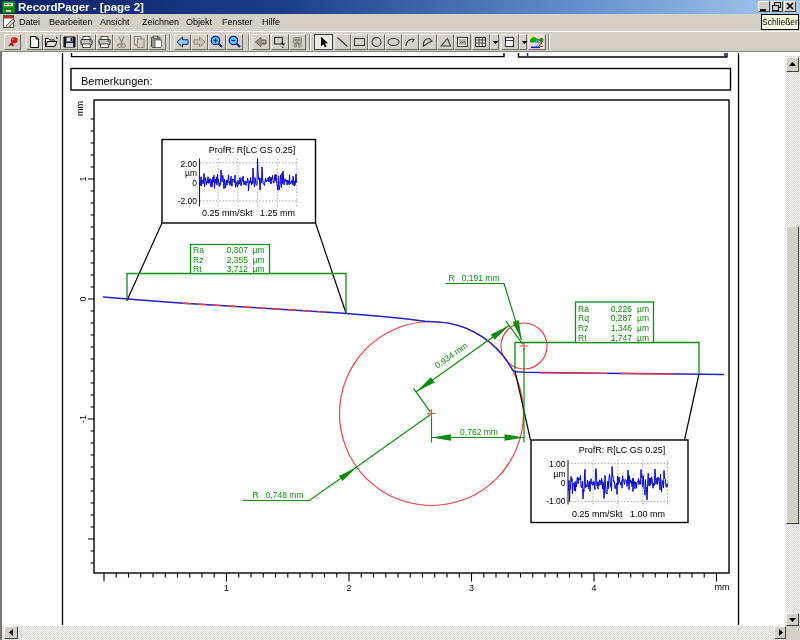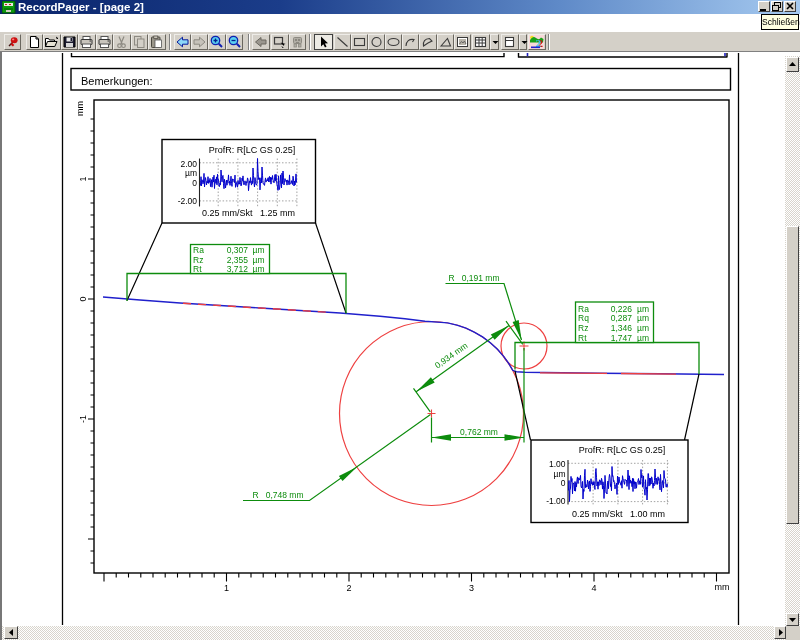--- a/index.html
+++ b/index.html
@@ -53,20 +53,34 @@
         <svg width="10" height="9" style="position:absolute;left:0;top:0">
           <rect x="2.5" y="0.5" width="6" height="5" fill="none" stroke="#000"></rect>
           <rect x="0.5" y="3.5" width="6" height="5" fill="#d4d0c8" stroke="#000"></rect>
         </svg>
       </div>
     <div class="capbtn" style="left:784px">
         <svg width="10" height="9" style="position:absolute;left:1px;top:0">
           <path d="M1 1 L7 7 M7 1 L1 7" stroke="#000" stroke-width="1.6"></path>
         </svg>
       </div>
+  </div>
+  <div id="menubar">
+    <svg width="14" height="14" style="position:absolute;left:3px;top:1px">
+      <rect x="0.5" y="0.5" width="10" height="12" fill="#fff" stroke="#555"></rect>
+      <rect x="1" y="1" width="9.5" height="2.5" fill="#cc2222"></rect>
+      <path d="M3 11 L10 4 L12 6 L5 13 Z" fill="#d8d4cc" stroke="#444" stroke-width="0.8"></path>
+    </svg>
+    <span class="mi" style="left:19px">Datei</span>
+    <span class="mi" style="left:49px">Bearbeiten</span>
+    <span class="mi" style="left:100px">Ansicht</span>
+    <span class="mi" style="left:142px">Zeichnen</span>
+    <span class="mi" style="left:186px">Objekt</span>
+    <span class="mi" style="left:222px">Fenster</span>
+    <span class="mi" style="left:262px">Hilfe</span>
   </div>
   <div id="toolbar">
       <div class="tb" style="left:4px;width:17px">
         <svg width="15" height="14" viewBox="0 0 15 14" style="left:0px;top:0px">
           <path d="M4 11 L8 7" stroke="#401010" stroke-width="1.4"></path>
           <ellipse cx="9.2" cy="5.2" rx="3.4" ry="3" fill="#cc1111"></ellipse>
           <ellipse cx="8.2" cy="4.4" rx="1.1" ry="0.9" fill="#ff8080"></ellipse>
           <path d="M6.2 8.6 l2.4 2.2" stroke="#cc1111" stroke-width="2.2"></path>
         </svg>
       </div>

